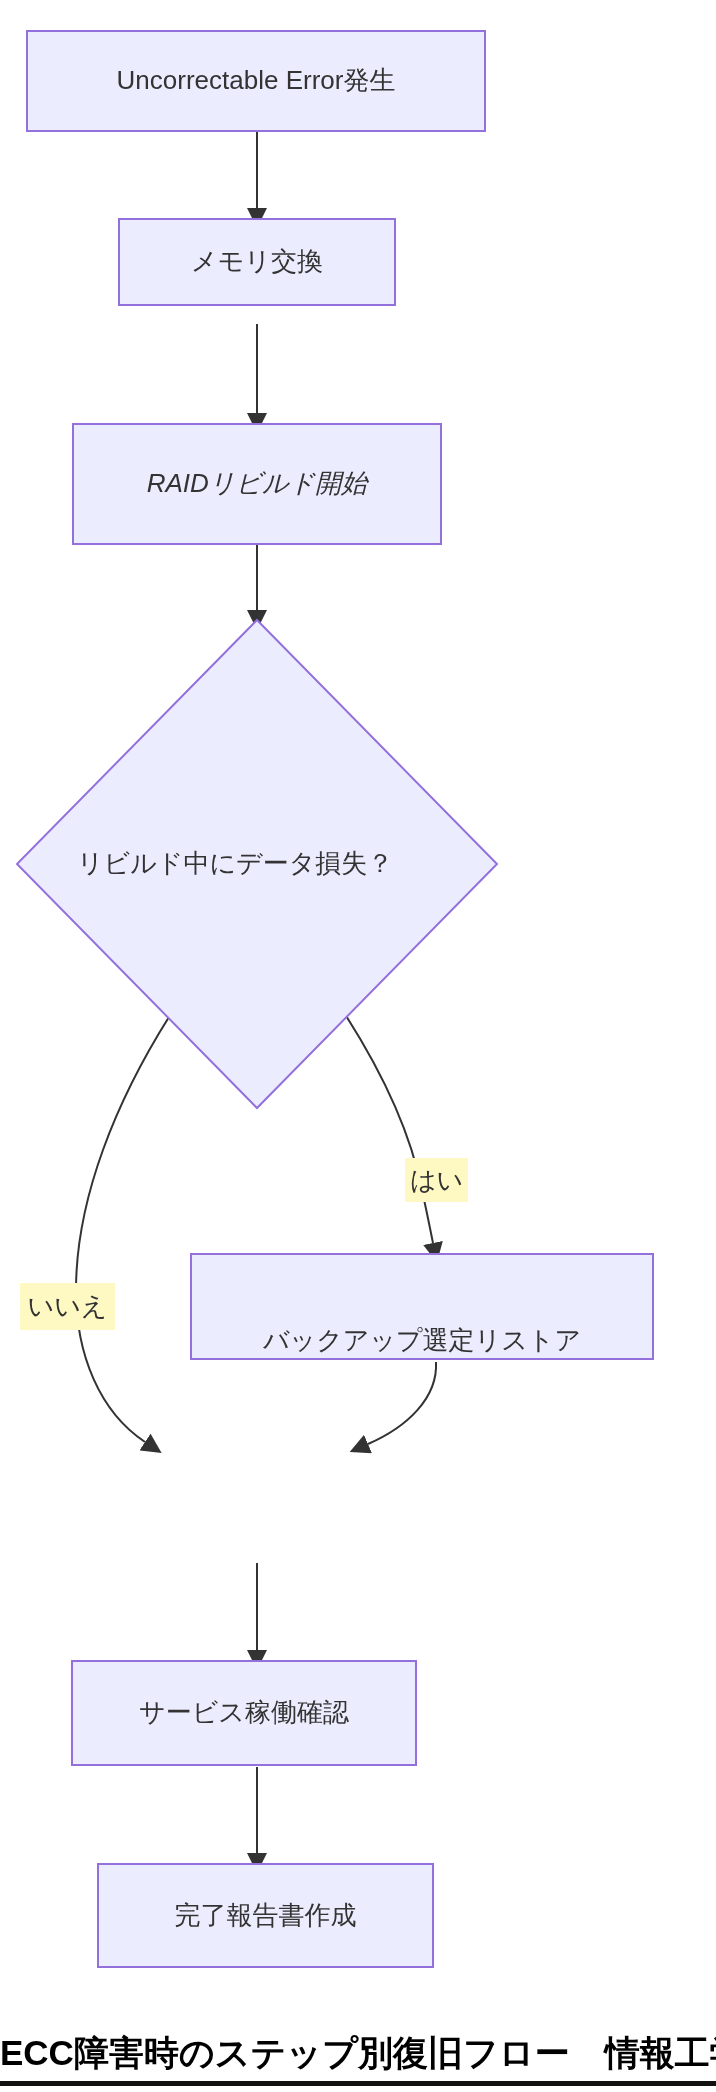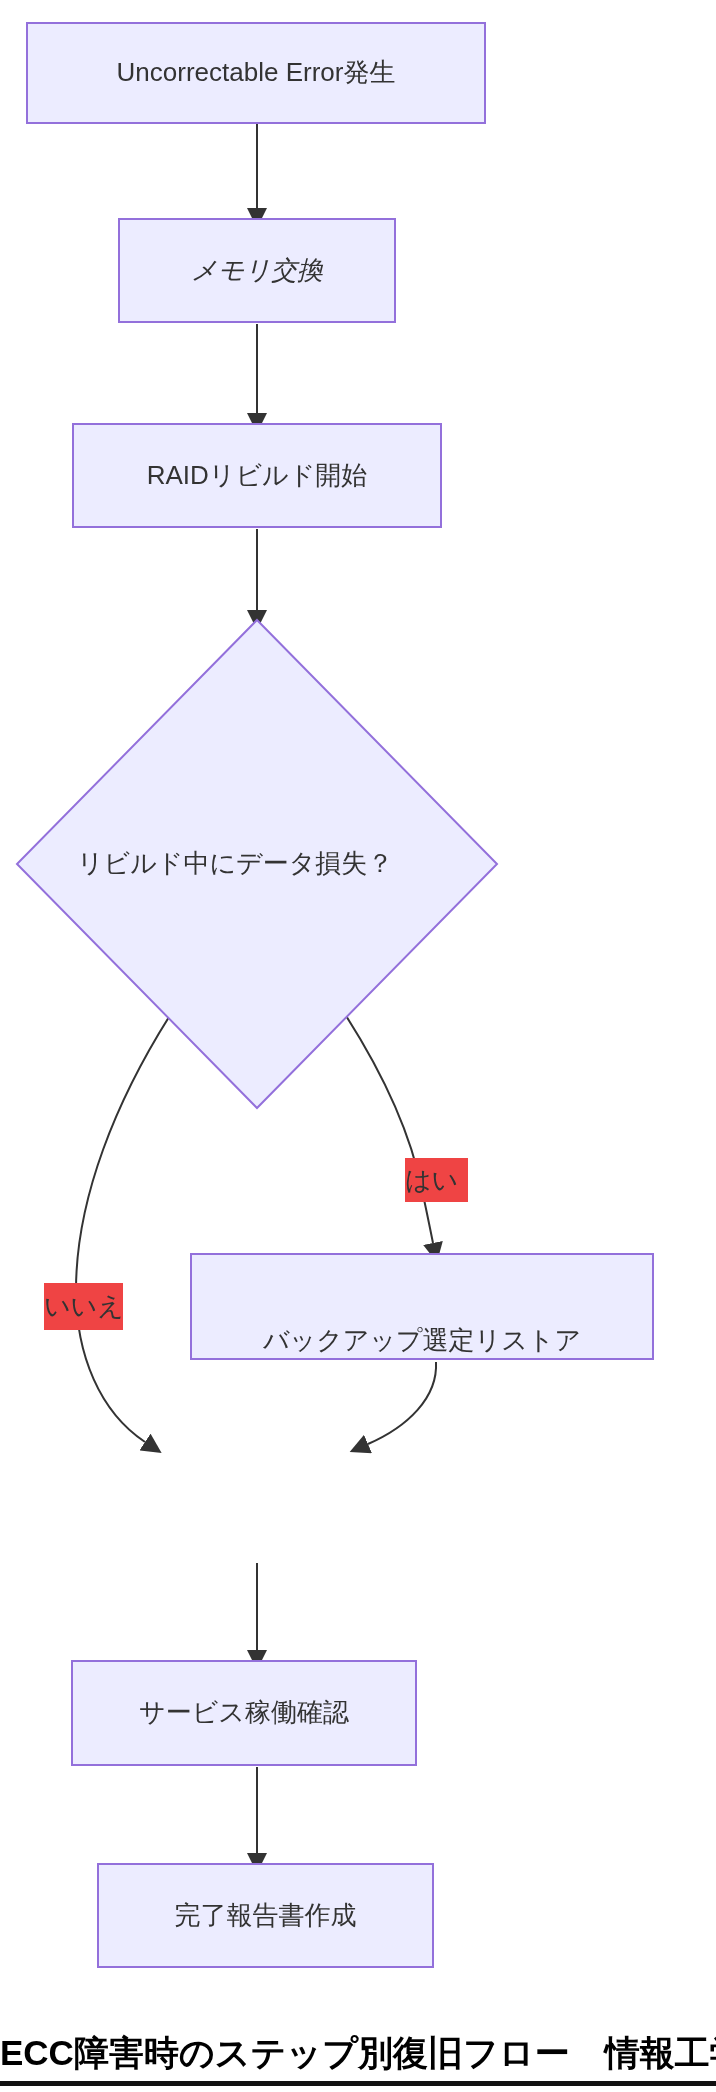--- a/index.html
+++ b/index.html
@@ -7,39 +7,39 @@
     position:relative;width:716px;height:2092px;background:#ffffff;overflow:hidden;
     font-family:"Liberation Sans","DejaVu Sans",sans-serif;color:#333333;
   }
   svg.edge-layer{position:absolute;left:0;top:0;width:716px;height:2092px;z-index:1;}
   .node{
     position:absolute;box-sizing:border-box;z-index:2;
     background:#ECECFF;border:2px solid #9370DB;
     display:flex;align-items:center;justify-content:center;
     font-size:26px;color:#333333;text-align:center;line-height:1.3;
   }
-  .node-uncorrectable{left:26px;top:22px;width:460px;height:102px;}
-  .node-memory{left:118px;top:218px;width:278px;height:105px;font-style:italic;}
-  .node-raid{left:72px;top:423px;width:370px;height:105px;}
+  .node-uncorrectable{left:26px;top:30px;width:460px;height:102px;}
+  .node-memory{left:118px;top:218px;width:278px;height:88px;}
+  .node-raid{left:72px;top:423px;width:370px;height:122px;font-style:italic;}
   .node-backup{left:190px;top:1253px;width:464px;height:107px;align-items:flex-end;}
   .node-integrity{left:88px;top:1456px;width:337px;height:106px;}
   .node-service{left:71px;top:1660px;width:346px;height:106px;}
   .node-report{left:97px;top:1863px;width:337px;height:105px;}
   .diamond-text{
     position:absolute;left:77px;top:836px;width:360px;height:54px;z-index:2;
     display:flex;align-items:center;
     font-size:26px;color:#333333;white-space:nowrap;
   }
   .edge-label{
-    position:absolute;z-index:3;background:#ef4444;
-    display:flex;align-items:center;justify-content:flex-start;
+    position:absolute;z-index:3;background:#fef9c3;
+    display:flex;align-items:center;justify-content:center;
     font-size:26px;color:#333333;white-space:nowrap;
   }
   .edge-label-yes{left:405px;top:1158px;width:63px;height:44px;}
-  .edge-label-no{left:44px;top:1283px;width:79px;height:47px;}
+  .edge-label-no{left:20px;top:1283px;width:95px;height:47px;}
   .caption{
     position:absolute;left:0;top:2022px;width:716px;height:59px;z-index:2;
     border-bottom:5px solid #111111;overflow:hidden;
     text-align:center;white-space:nowrap;
     font-size:35px;font-weight:bold;color:#000000;line-height:62px;
   }
 </style>
 </head>
 <body>
 

